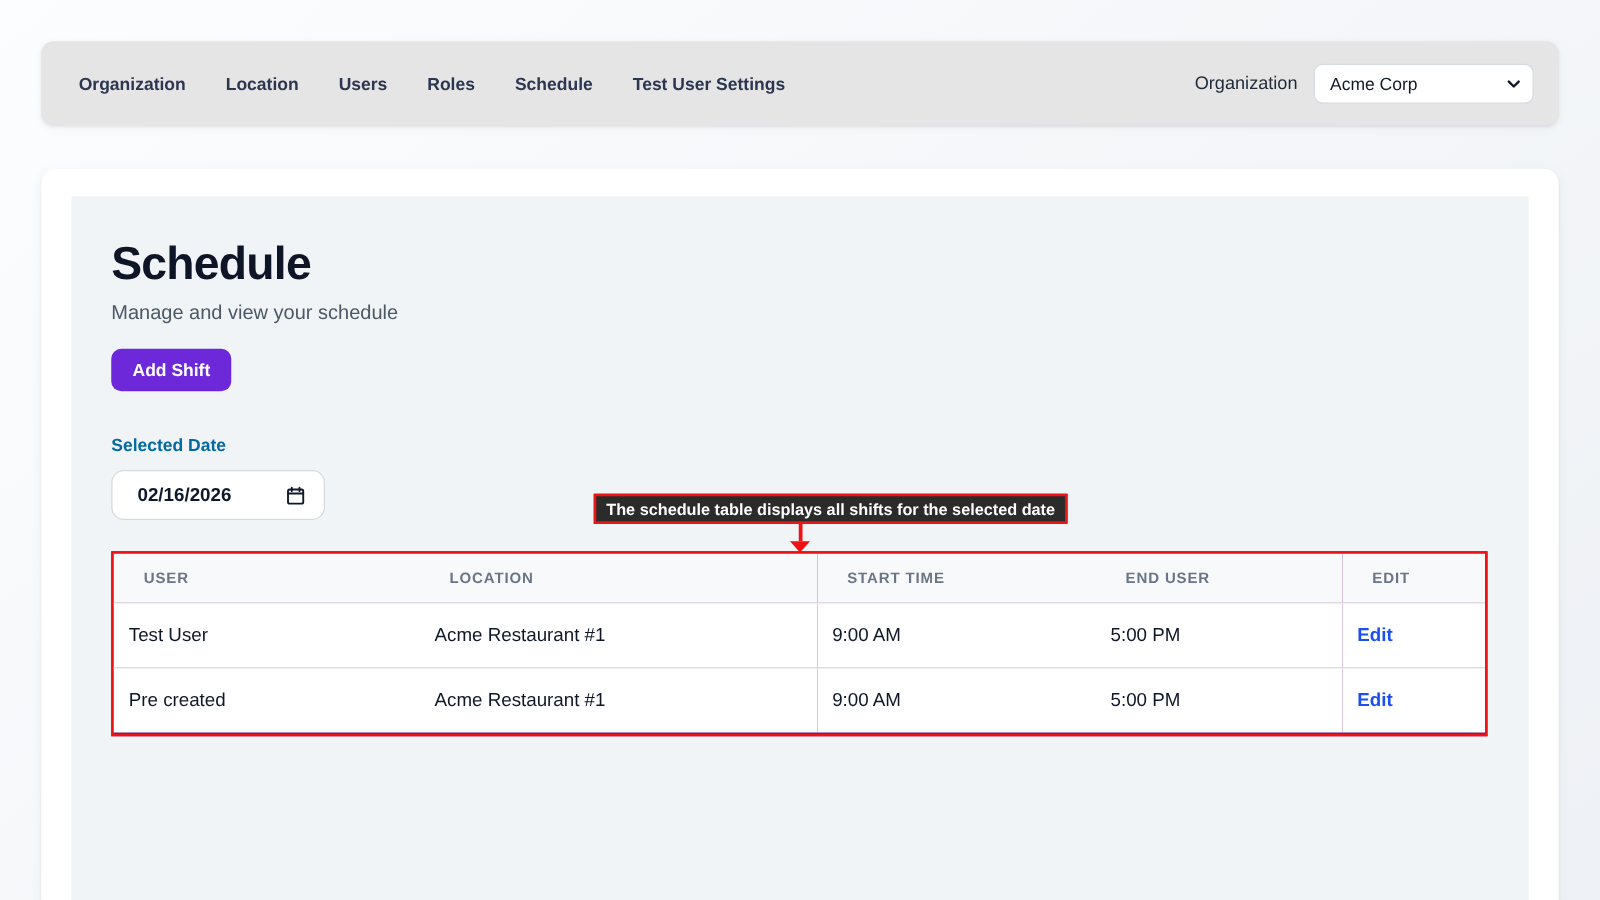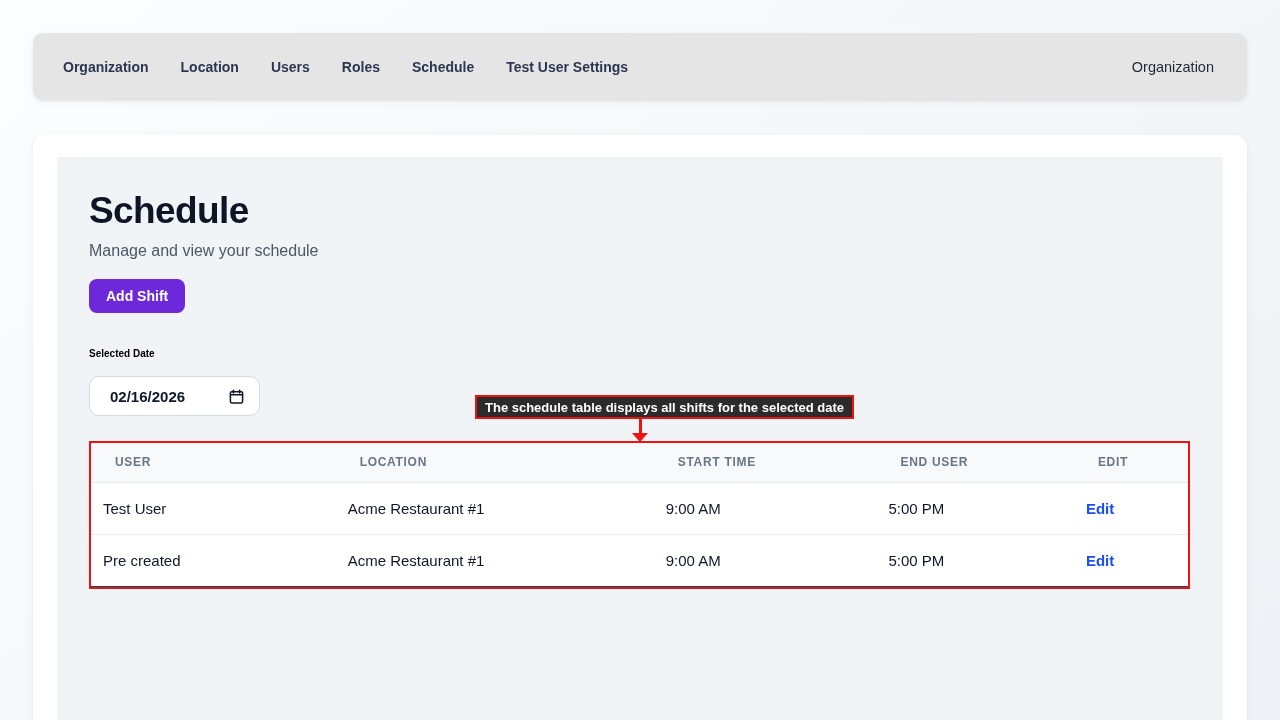--- a/index.html
+++ b/index.html
@@ -56,21 +56,21 @@
     font-size:16px; color:#4b5866;
   }
   .add-shift-btn {
     position:absolute; left:32px; top:122px; height:34px; padding:0 17px;
     background:#6d28d9; color:#ffffff; border:none; border-radius:8px;
     font-size:14px; font-weight:700; font-family:"Liberation Sans", sans-serif;
     cursor:pointer; display:flex; align-items:center;
   }
   .date-label {
     position:absolute; left:32px; top:191px;
-    font-size:10px; font-weight:600; color:#000000;
+    font-size:14px; font-weight:600; color:#0369a1;
   }
   .date-input {
     position:absolute; left:32px; top:219px; width:171px; height:40px;
     background:#ffffff; border:1px solid #d5dae1; border-radius:10px;
     display:flex; align-items:center; justify-content:space-between;
     padding:0 15px 0 20px; cursor:pointer;font-weight:bold;
   }
   .date-value { font-size:15px; color:#0f172a; }
   .calendar-icon { width:15px; height:15px; color:#0f172a; }
 
@@ -87,21 +87,21 @@
   }
   .anno-arrow-head {
     position:absolute; left:575px; top:276px; width:0; height:0;
     border-left:8px solid transparent; border-right:8px solid transparent;
     border-top:9px solid #ee1212;
   }
 
   
   .table-outline {
     position:absolute; left:32px; top:284px; width:1101px; height:148px;
-    border:2px solid #ee1212; background:#0c4a6e;
+    border:2px solid #ee1212; background:#701a75;
   }
   table.shift-table { width:100%; border-collapse:collapse; table-layout:fixed; }
   .shift-table col.c1 { width:22.3%; }
   .shift-table col.c2 { width:29.0%; }
   .shift-table col.c3 { width:20.3%; }
   .shift-table col.c4 { width:18.0%; }
   .shift-table col.c5 { width:10.4%; }
   .shift-table thead th {
     background:#f8f9fb; height:39px; text-align:left; padding-left:24px;
     font-size:12px; font-weight:600; letter-spacing:.7px; color:#697586;
@@ -121,20 +121,28 @@
   <nav class="nav-links">
     <a class="nav-link">Organization</a>
     <a class="nav-link">Location</a>
     <a class="nav-link">Users</a>
     <a class="nav-link">Roles</a>
     <a class="nav-link">Schedule</a>
     <a class="nav-link">Test User Settings</a>
   </nav>
   <div class="nav-spacer"></div>
   <span class="org-label">Organization</span>
+  <div class="org-select-wrap">
+    <select class="org-select">
+      <option>Acme Corp</option>
+    </select>
+    <svg class="select-chevron" viewBox="0 0 16 16" fill="none" stroke="currentColor" stroke-width="2.2" stroke-linecap="round" stroke-linejoin="round">
+      <path d="M3.5 6 L8 10.5 L12.5 6"></path>
+    </svg>
+  </div>
 </header>
 
 <main class="main-card">
   <section class="panel">
 
     <h1 class="page-title">Schedule</h1>
     <p class="page-subtitle">Manage and view your schedule</p>
 
     <button class="add-shift-btn">Add Shift</button>
 

